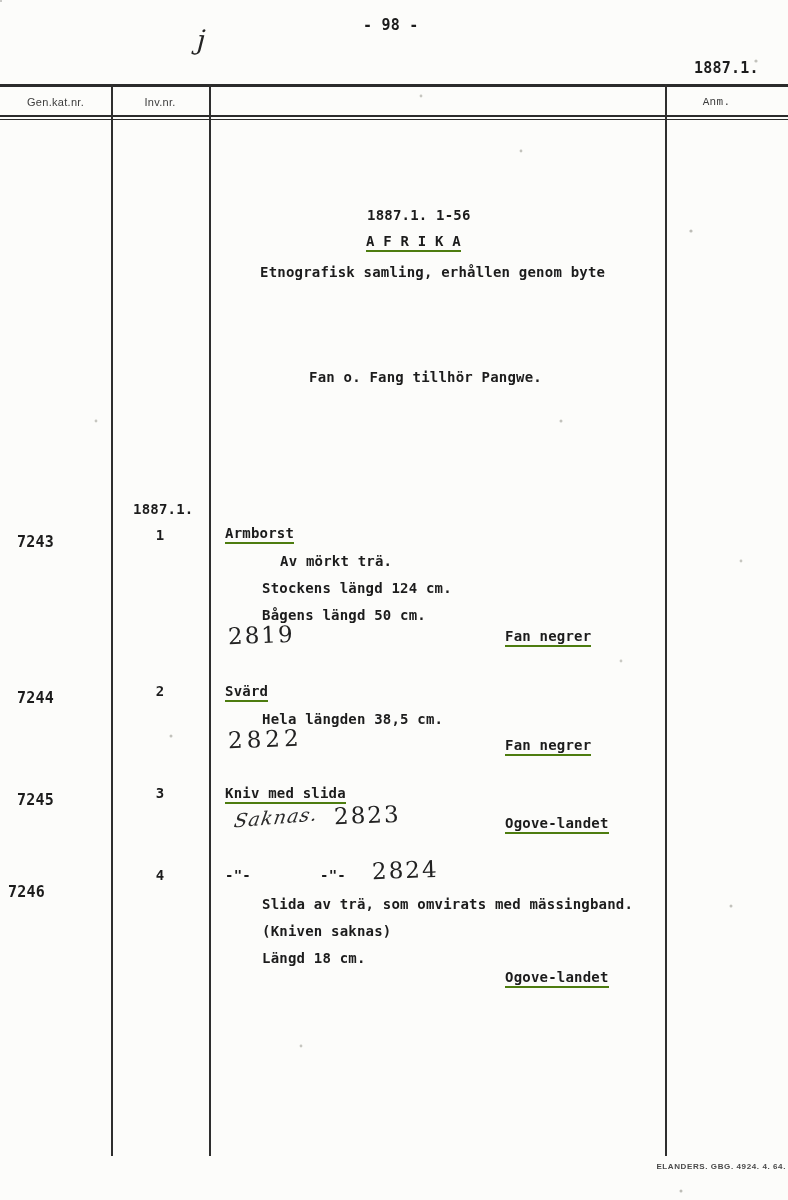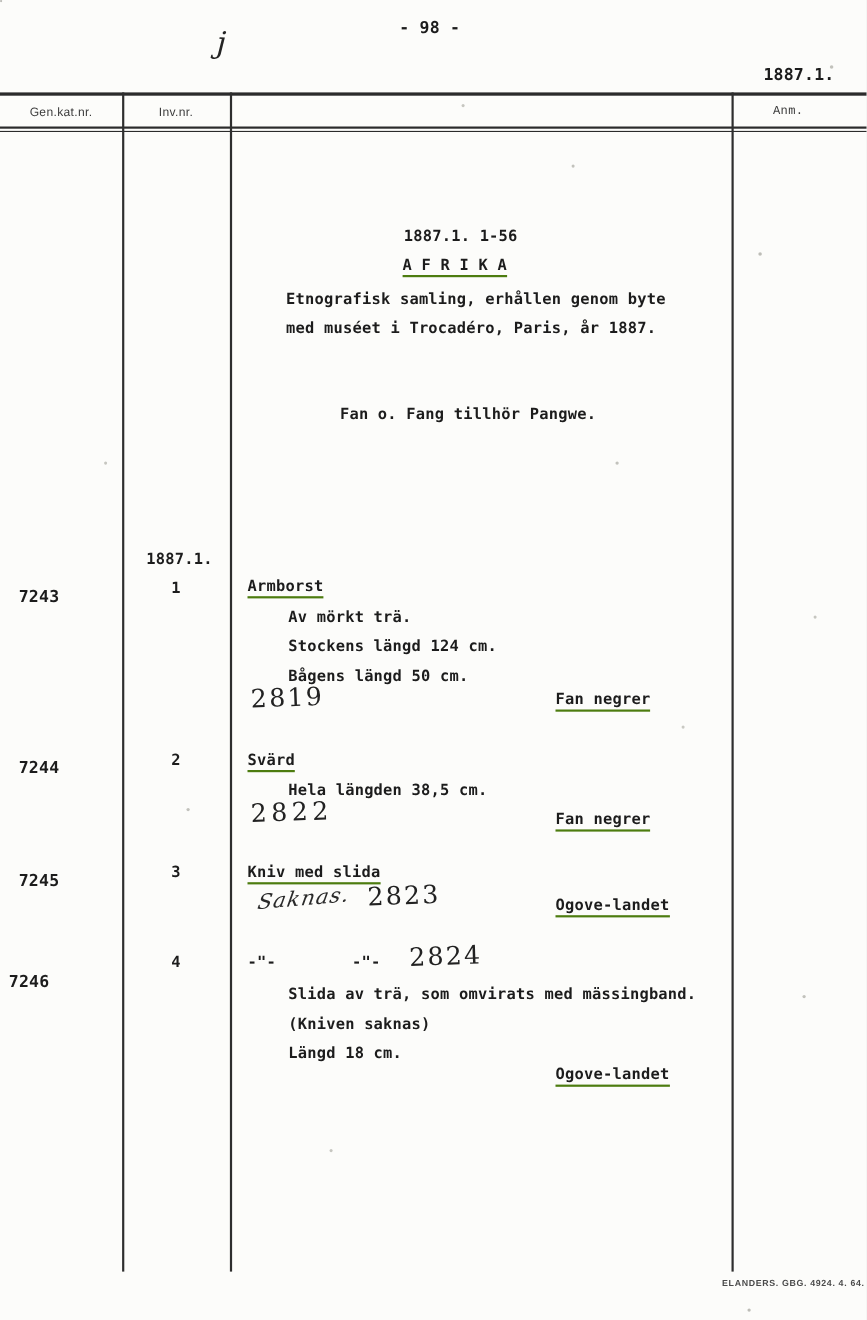--- a/index.html
+++ b/index.html
@@ -95,28 +95,27 @@
   <div class="vline" style="left:209px; top:84px; height:1072px;"></div>
   <div class="vline" style="left:665px; top:84px; height:1072px;"></div>
 
   <div class="sm" style="left:0px; top:96px; width:111px;">Gen.kat.nr.</div>
   <div class="sm" style="left:111px; top:96px; width:98px;">Inv.nr.</div>
   <div class="sm" style="left:667px; top:96px; width:99px;font-family:Liberation Mono, monospace;">Anm.</div>
 
   <div class="tw" style="left:367px; top:206px;">1887.1. 1-56</div>
   <div class="tw" style="left:366px; top:232px;"><span class="u">A F R I K A</span></div>
   <div class="tw" style="left:260px; top:263px;">Etnografisk samling, erhållen genom byte</div>
-  <div class="tw" style="left:260px; top:290px;">med muséet i Trocadéro, Paris, år 1887.</div>
   <div class="tw" style="left:309px; top:368px;">Fan o. Fang tillhör Pangwe.</div>
   <div class="tw" style="left:133px; top:500px;">1887.1.</div>
 
   <div class="tw tw15" style="left:17px; top:533px;">7243</div>
   <div class="tw" style="left:111px; top:526px; width:98px; text-align:center;">1</div>
   <div class="tw" style="left:225px; top:524px;"><span class="u">Armborst</span></div>
-  <div class="tw" style="left:262px; top:552px;text-align:center;">Av mörkt trä.</div>
+  <div class="tw" style="left:280px; top:552px;text-align:center;">Av mörkt trä.</div>
   <div class="tw" style="left:262px; top:579px;">Stockens längd 124 cm.</div>
   <div class="tw" style="left:262px; top:606px;">Bågens längd 50 cm.</div>
   <div class="hand" style="left:228px; top:622px;">2819</div>
   <div class="tw" style="left:505px; top:627px;"><span class="u">Fan negrer</span></div>
 
   <div class="tw tw15" style="left:17px; top:689px;">7244</div>
   <div class="tw" style="left:111px; top:682px; width:98px; text-align:center;">2</div>
   <div class="tw" style="left:225px; top:682px;"><span class="u">Svärd</span></div>
   <div class="tw" style="left:262px; top:710px;">Hela längden 38,5 cm.</div>
   <div class="hand" style="left:228px; top:726px; letter-spacing:4px;">2822</div>

